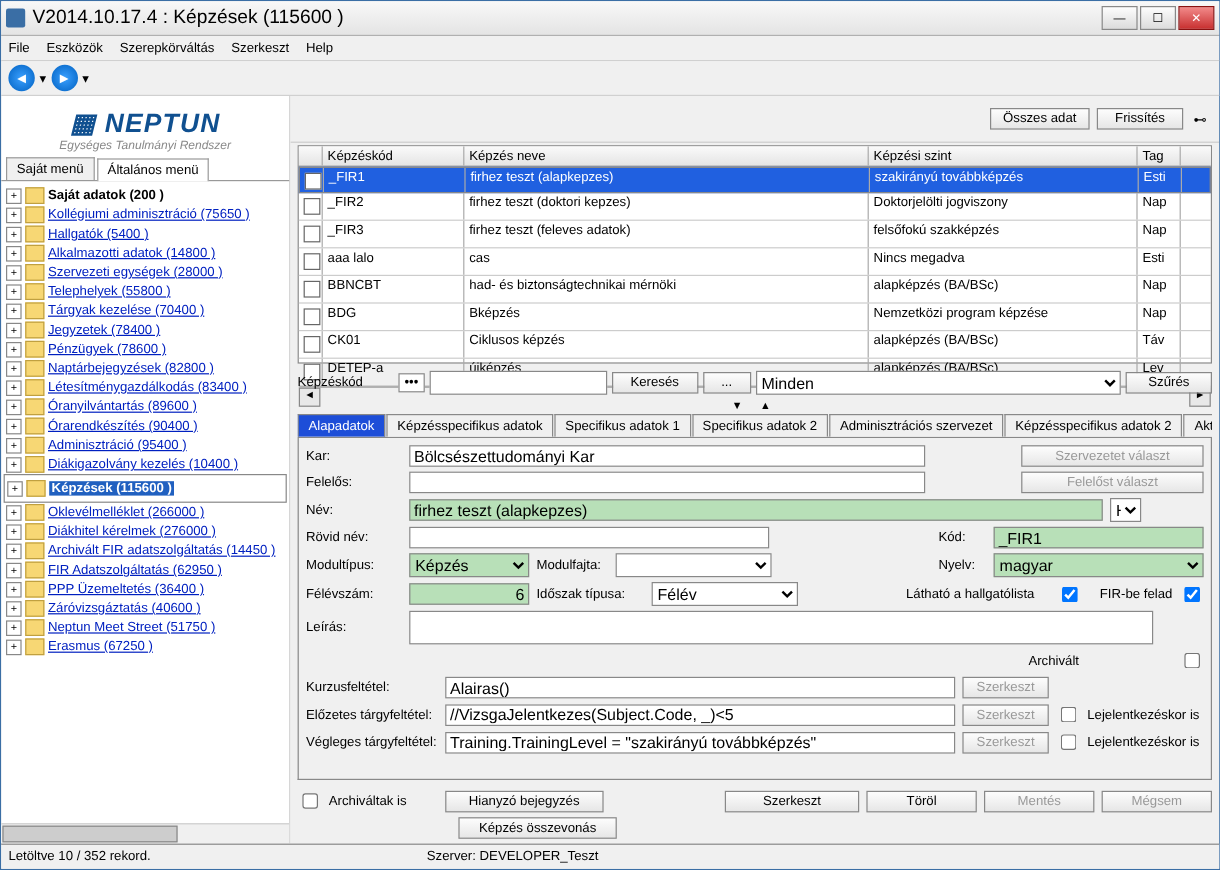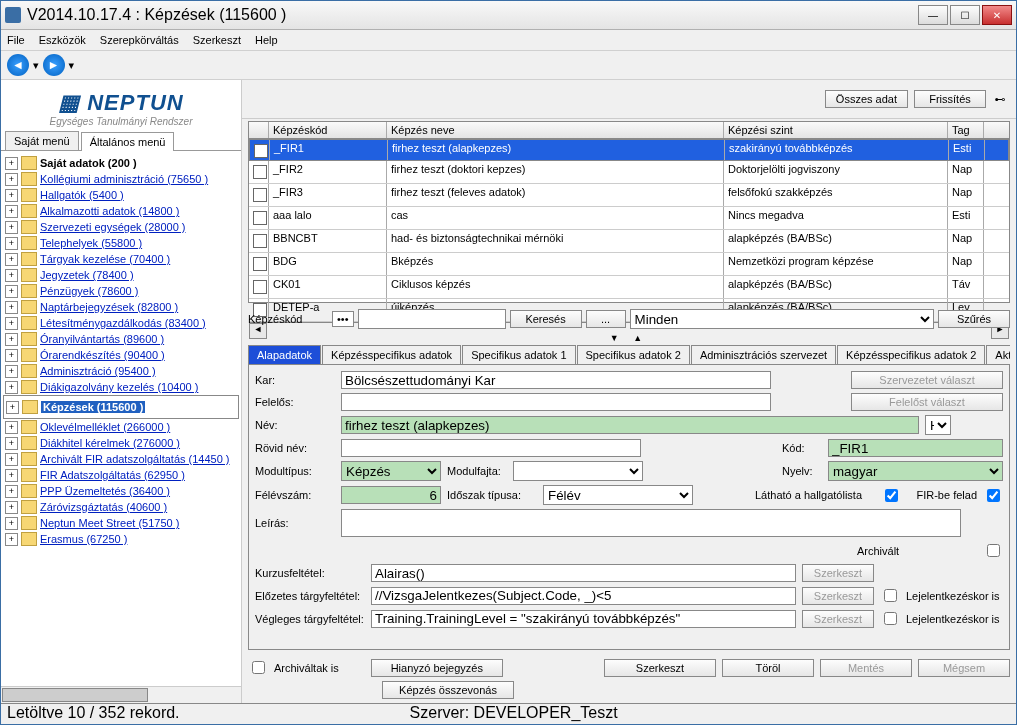--- a/index.html
+++ b/index.html
@@ -61,21 +61,21 @@
 .frow label{min-width:80px}
 .frow .short{min-width:110px}
 .inp{border:1px solid #888;height:18px;padding:0 3px;background:#fff;box-sizing:border-box}
 .inp.green{background:#b8e0b8}
 .inp.num{text-align:right}
 .sel{border:1px solid #888;height:20px;background:#fff}
 .sel.green{background:#b8e0b8}
 .chkbox{width:13px;height:13px}
 .btnrow{display:flex;gap:6px;padding:4px 6px;align-items:center}
 .spacer{flex:1}
-.status{height:20px;border-top:1px solid #888;background:#f0f0f0;display:flex;align-items:flex-start;padding:0 6px;font-size:16px}
+.status{height:20px;border-top:1px solid #888;background:#f0f0f0;display:flex;align-items:center;padding:0 6px;font-size:11px}
 .status .sec{margin-right:30px}
 </style>
 </head>
 <body>
 
 <div class="window">
  <div class="titlebar">
   <div class="ico"></div>
   <div class="ttl">V2014.10.17.4 : Képzések (115600 )</div>
   <div class="winbtns">
@@ -377,21 +377,21 @@
      <label style="min-width:60px">Modulfajta:</label>
      <select class="sel" style="width:130px"><option></option></select>
      <div class="spacer"></div>
      <label style="min-width:40px">Nyelv:</label>
      <select class="sel green" style="width:175px"><option>magyar</option></select>
     </div>
     <div class="frow">
      <label>Félévszám:</label>
      <input class="inp green num" style="width: 100px;" value="6">
      <label style="min-width:90px">Időszak típusa:</label>
-     <select class="sel" style="width:150px"><option>Félév</option></select>
+     <select class="sel" style="width:122px"><option>Félév</option></select>
      <div class="spacer"></div>
      <label style="min-width:120px">Látható a hallgatólista</label>
      <input type="checkbox" class="chkbox" checked="" style="">
      <label style="min-width:70px;text-align:right">FIR-be felad</label>
      <input type="checkbox" class="chkbox" checked="" style="">
     </div>
     <div class="frow">
      <label>Leírás:</label>
      <input class="inp" style="width: 620px; height: 28px;">
     </div>

